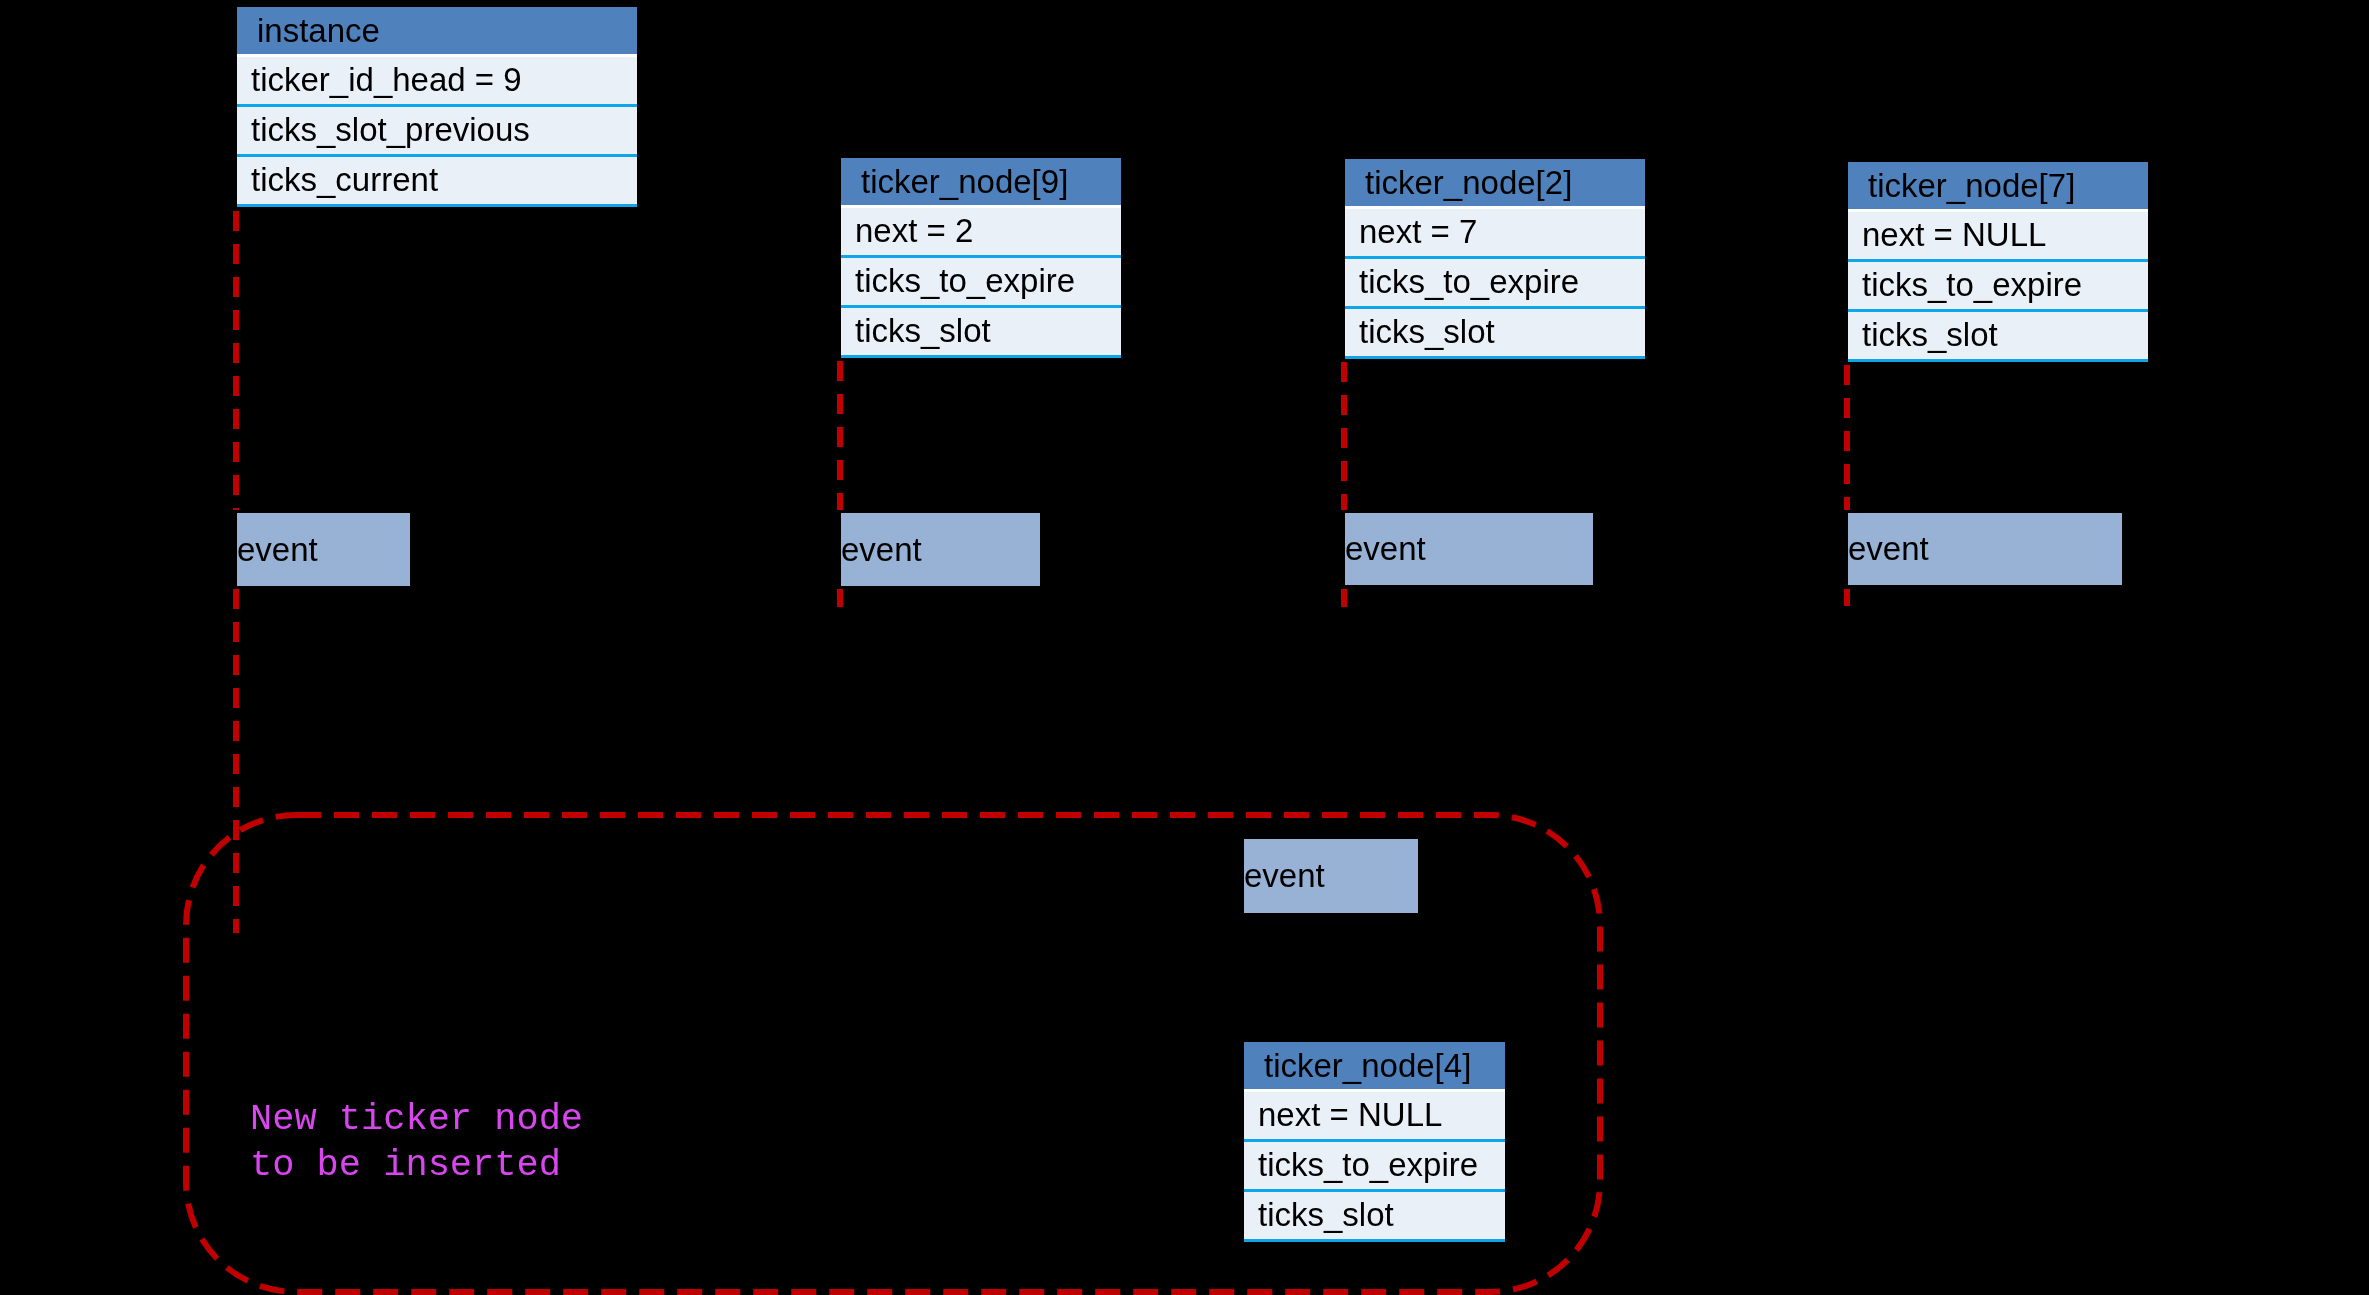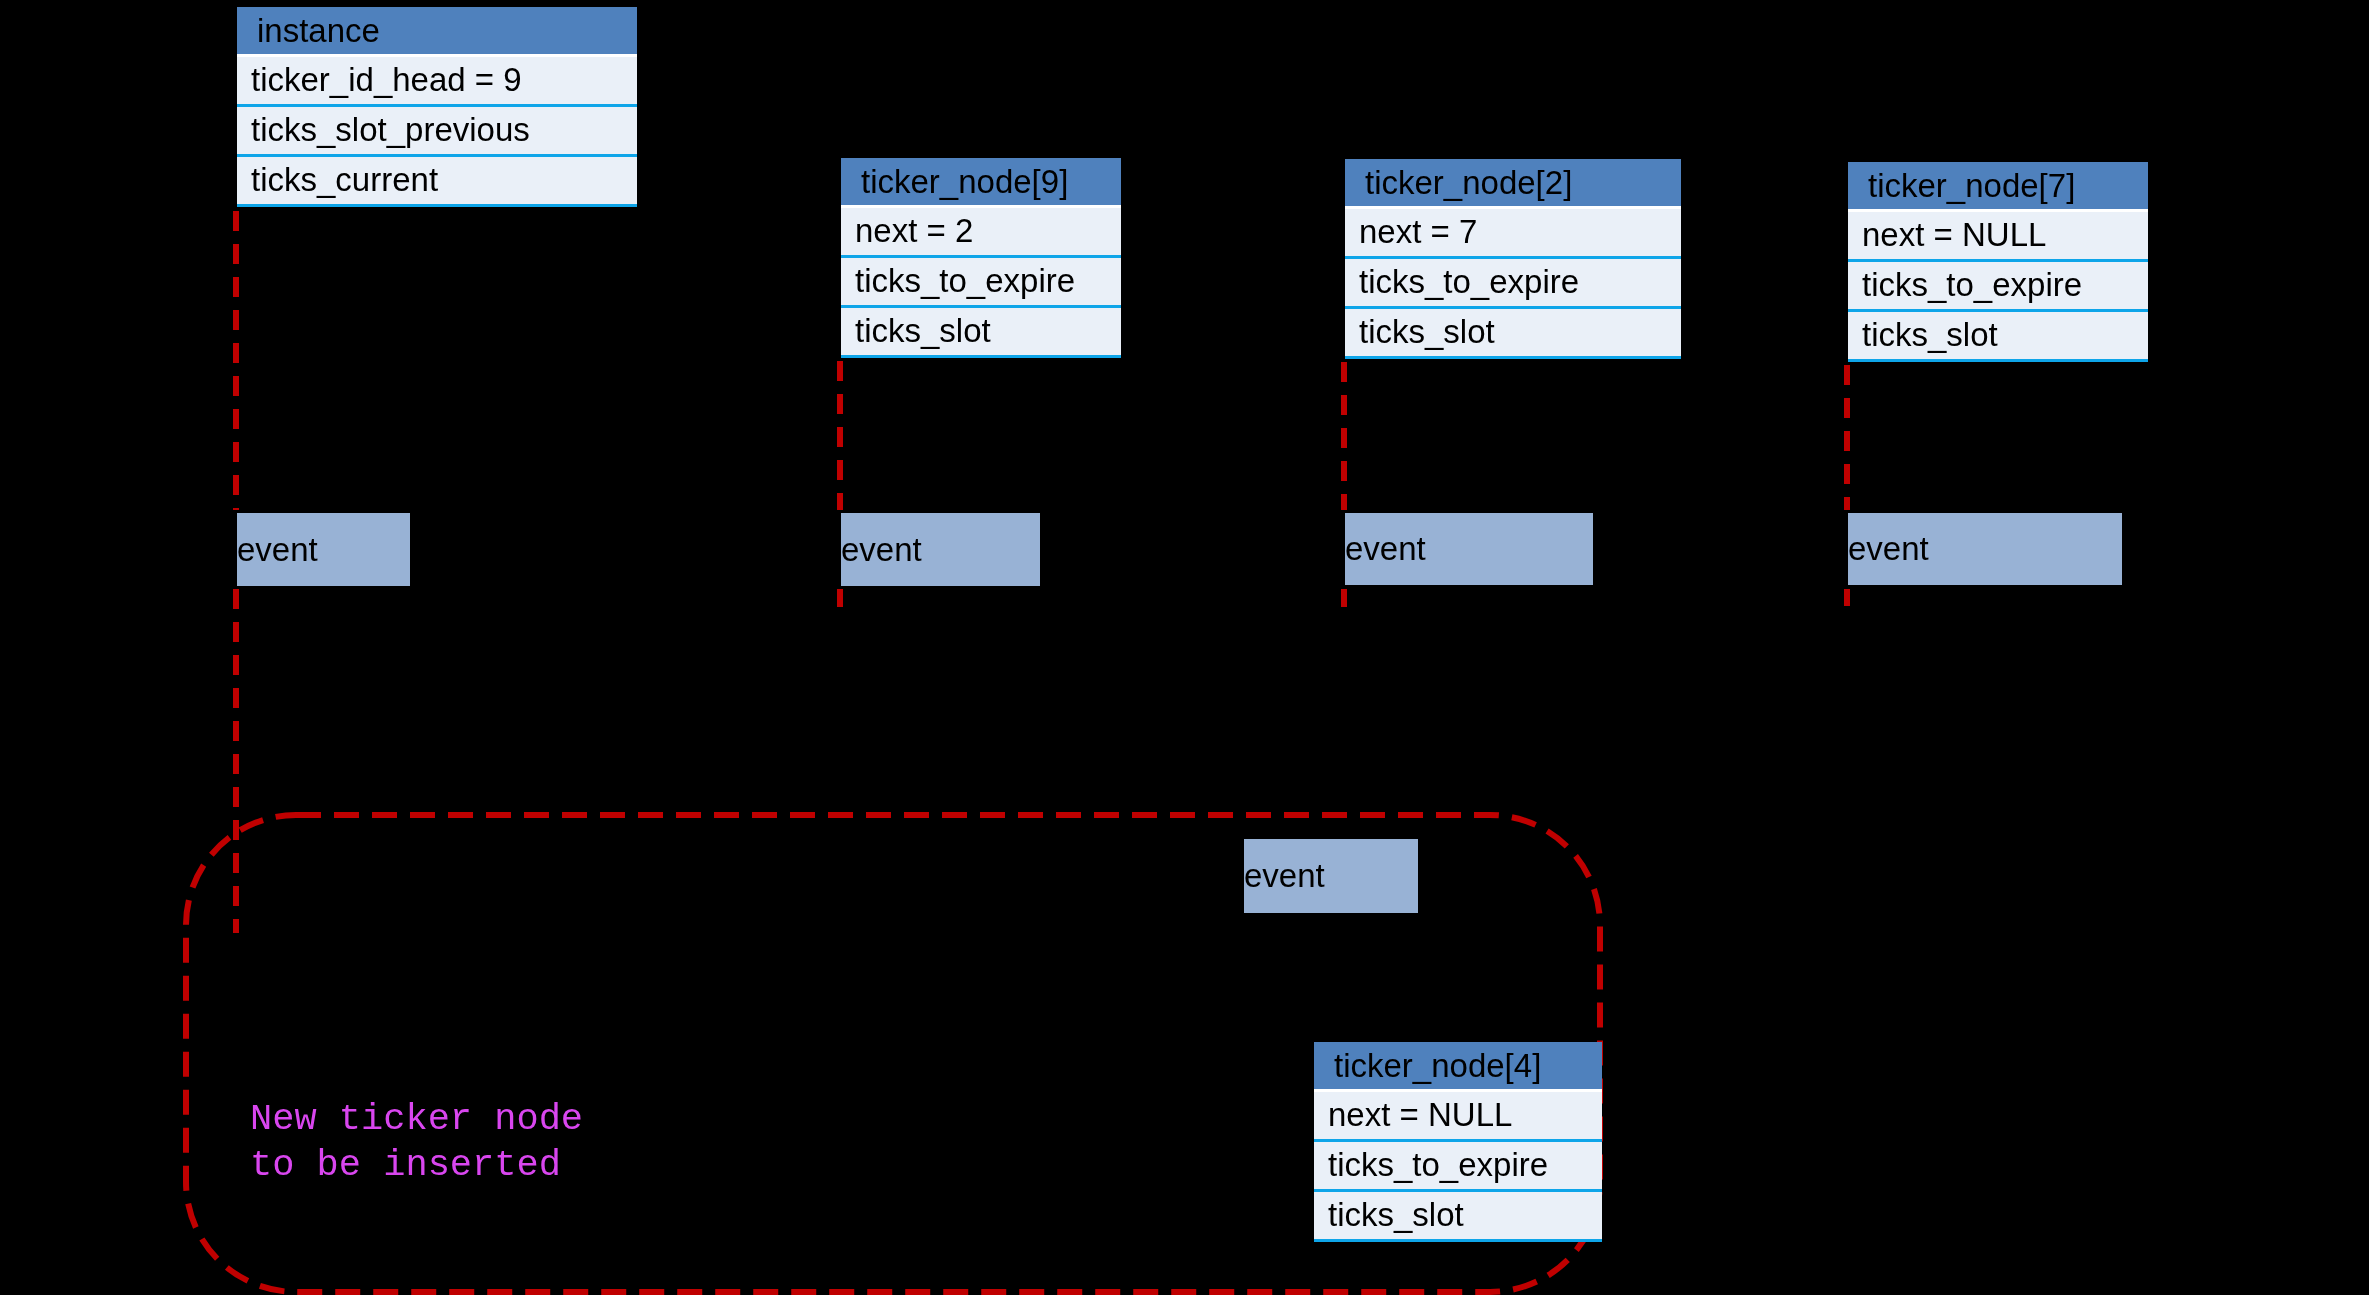--- a/index.html
+++ b/index.html
@@ -85,42 +85,42 @@
     <div class="row">ticks_current</div>
   </div>
 
   <div class="tbl" style="left:841px;top:158px;width:280px">
     <div class="hdr">ticker_node[9]</div>
     <div class="row">next = 2</div>
     <div class="row">ticks_to_expire</div>
     <div class="row">ticks_slot</div>
   </div>
 
-  <div class="tbl" style="left:1345px;top:159px;width:336px">
+  <div class="tbl" style="left:1345px;top:159px;width:300px">
     <div class="hdr">ticker_node[2]</div>
     <div class="row">next = 7</div>
     <div class="row">ticks_to_expire</div>
     <div class="row">ticks_slot</div>
   </div>
 
   <div class="tbl" style="left:1848px;top:162px;width:300px">
     <div class="hdr">ticker_node[7]</div>
     <div class="row">next = NULL</div>
     <div class="row">ticks_to_expire</div>
     <div class="row">ticks_slot</div>
   </div>
 
   <div class="event" style="left:237px;top:513px;width:173px;height:73px;line-height:73px">event</div>
   <div class="event" style="left:841px;top:513px;width:199px;height:73px;line-height:73px">event</div>
   <div class="event" style="left:1345px;top:513px;width:248px;height:72px;line-height:72px">event</div>
   <div class="event" style="left:1848px;top:513px;width:274px;height:72px;line-height:72px">event</div>
 
   <div class="event" style="left:1244px;top:839px;width:174px;height:74px;line-height:74px">event</div>
 
-  <div class="tbl" style="left:1314px;top:1042px;width:288px">
+  <div class="tbl" style="left:1244px;top:1042px;width:261px">
     <div class="hdr">ticker_node[4]</div>
     <div class="row">next = NULL</div>
     <div class="row">ticks_to_expire</div>
     <div class="row">ticks_slot</div>
   </div>
 
   <div class="note">
     <div>New ticker node</div>
     <div>to be inserted</div>
   </div>

